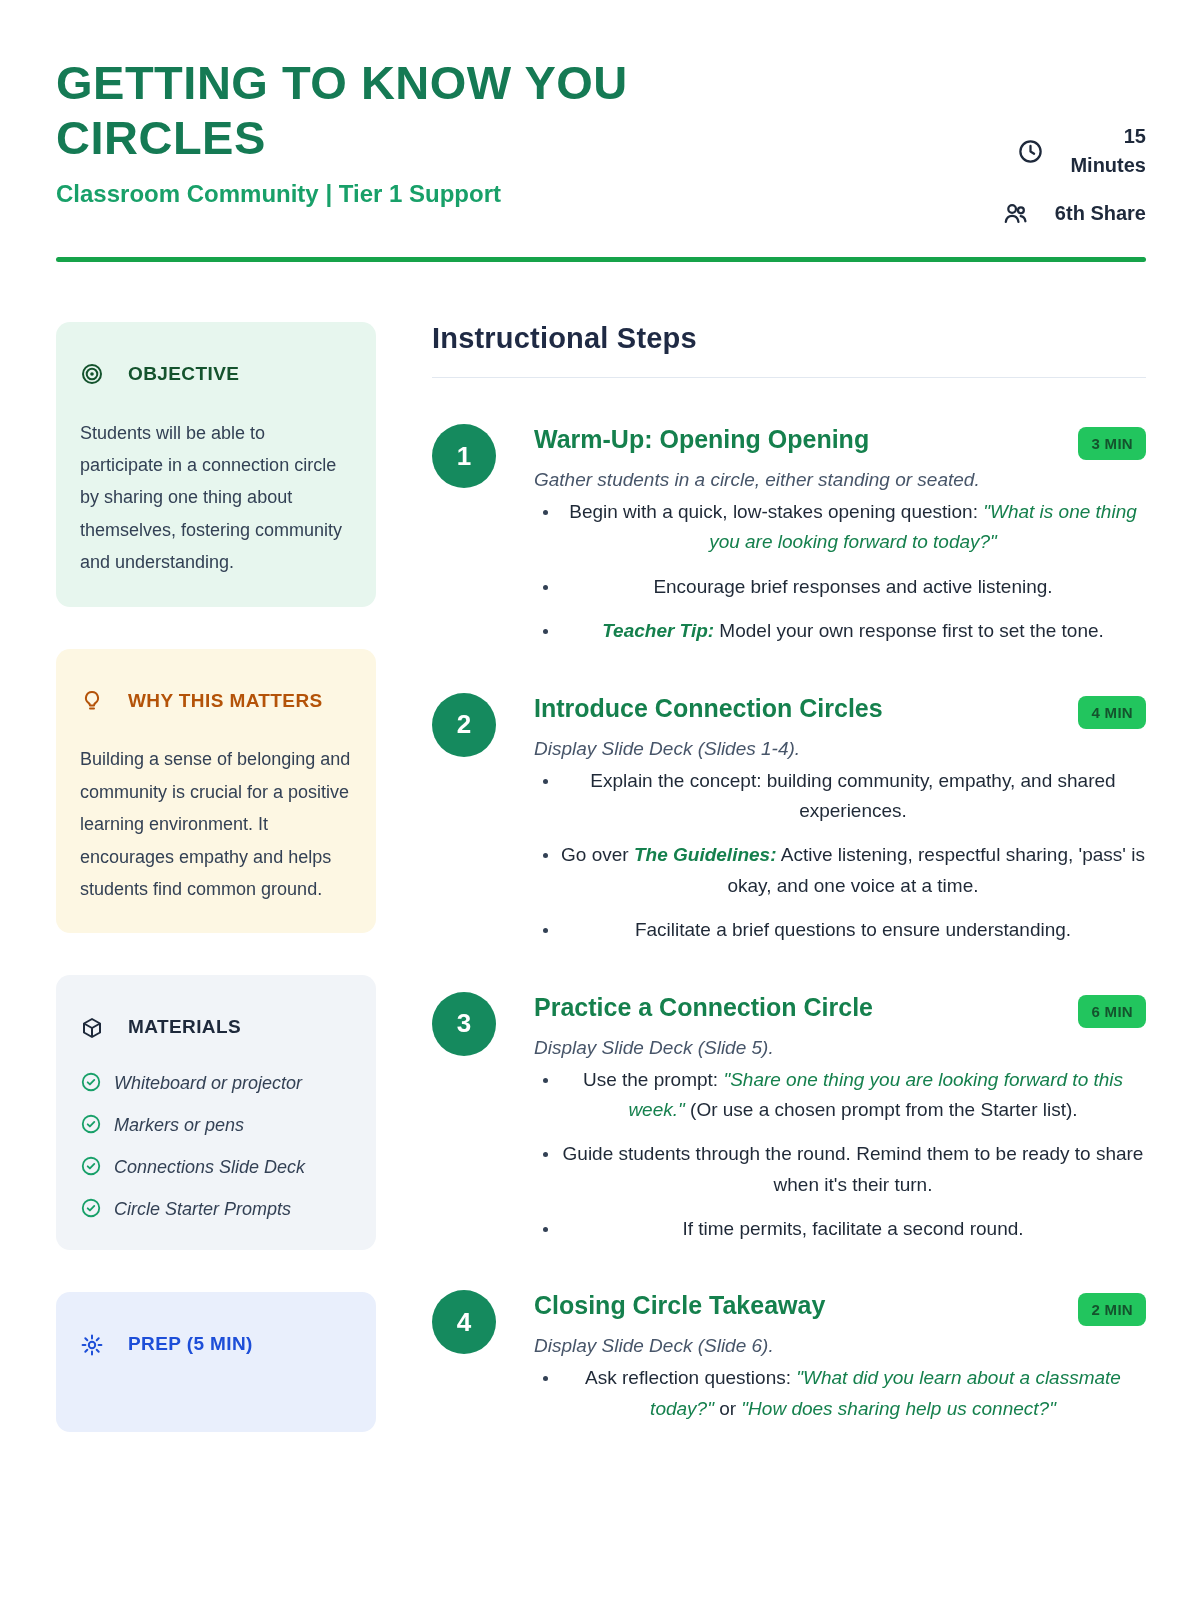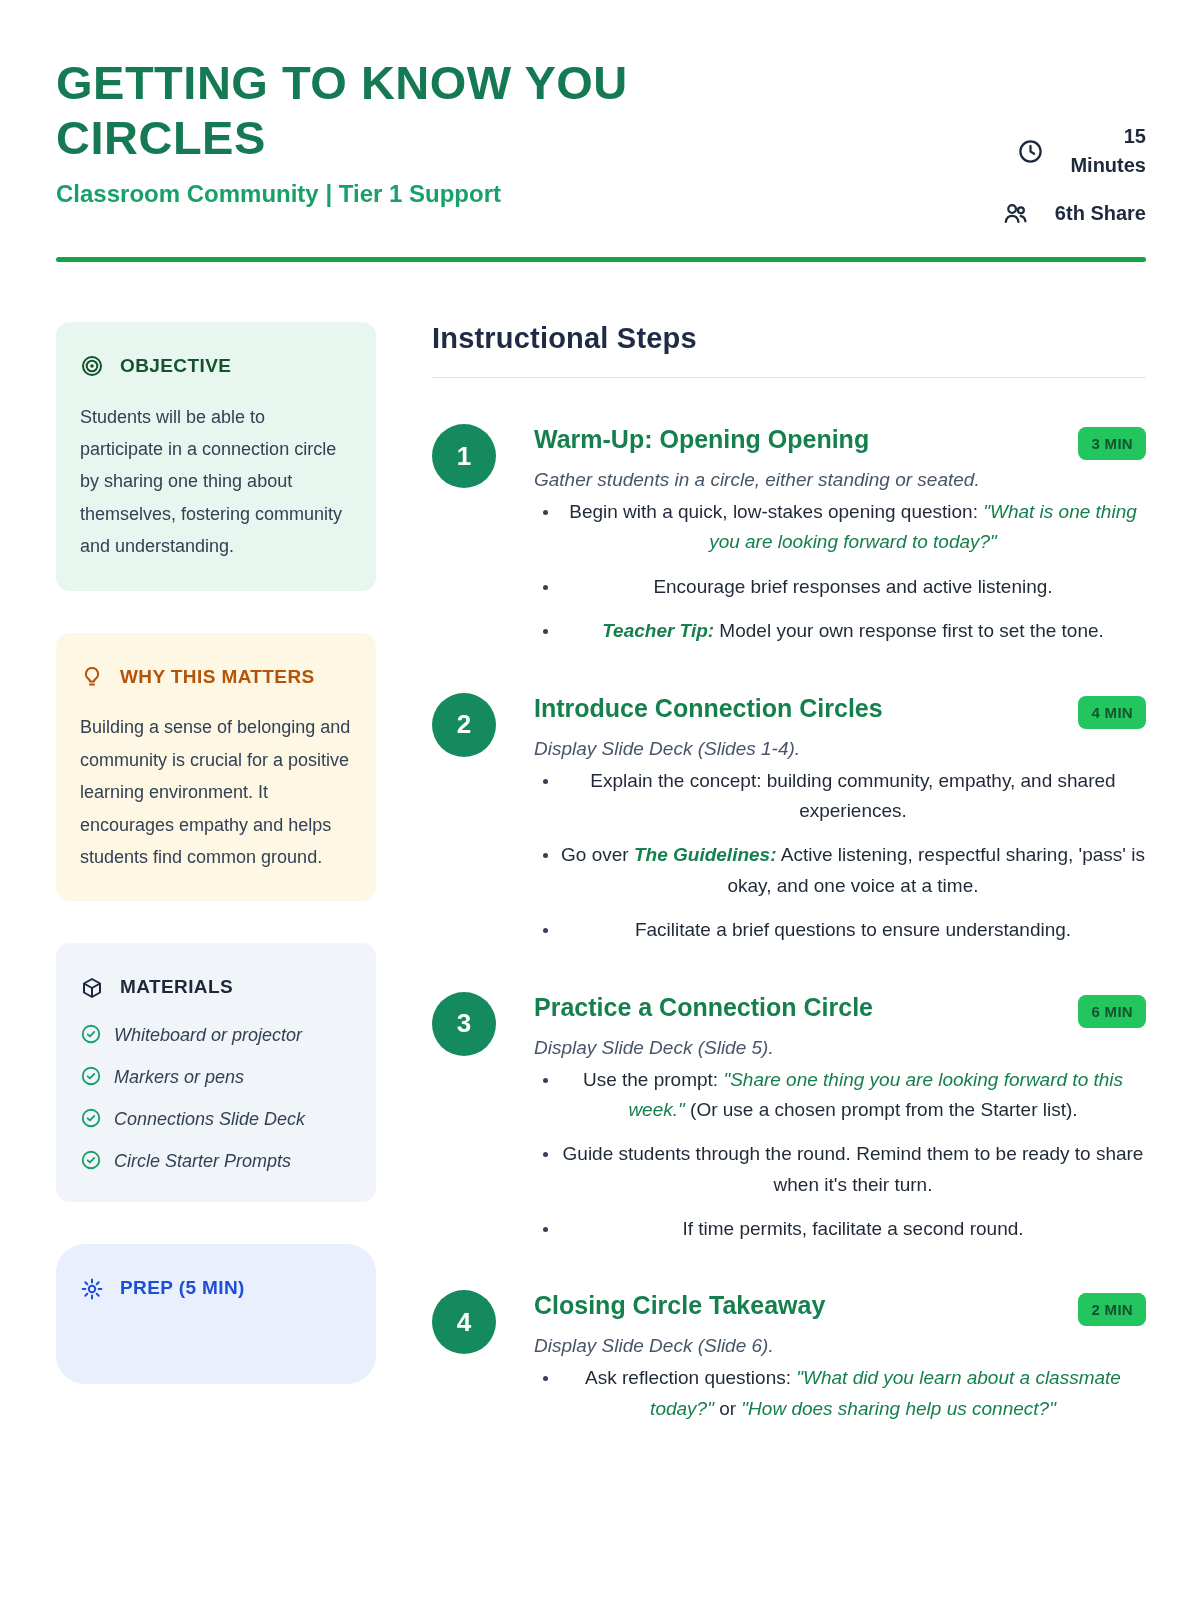--- a/index.html
+++ b/index.html
@@ -32,37 +32,37 @@
   .rule { border: none; height: 5px; background: #16a34a; margin: 30px 0 0 0; border-radius: 3px; }
 
   
   .content { display: flex; gap: 56px; margin-top: 60px; }
   .sidebar { width: 320px; flex-shrink: 0; display: flex; flex-direction: column; gap: 42px; }
 
   .card { border-radius: 14px; padding: 28px 24px; }
   .card-head { display: flex; align-items: center; gap: 12px; margin-bottom: 18px; }
   .card-ic { width: 24px; height: 24px; flex-shrink: 0; }
   .card-ic svg { width: 100%; height: 100%; }
-  .card-title { margin: 4px; font-size: 19px; font-weight: 800; letter-spacing: 0.4px; line-height: 1.3; }
+  .card-title { margin: 12px; font-size: 19px; font-weight: 800; letter-spacing: 0.4px; line-height: 1.3; }
   .card-text { margin: 0; font-size: 18px; line-height: 1.8; color: #334155; }
 
   .card-objective { background: #e7f6ee; }
   .card-objective .card-title { color: #14532d; }
 
   .card-why { background: #fdf7e3; }
   .card-why .card-title { color: #b45309; }
 
   .card-materials { background: #f1f4f8; }
   .card-materials .card-title { color: #1e293b; }
   .materials-list { list-style: none; margin: 0; padding: 0; display: flex; flex-direction: column; gap: 16px; }
   .material-item { display: flex; gap: 12px; align-items: flex-start; font-style: italic; font-size: 18px; line-height: 1.45; color: #334155; }
   .check-ic { width: 22px; height: 22px; flex-shrink: 0; margin-top: 1px; }
   .check-ic svg { width: 100%; height: 100%; }
 
-  .card-prep { background: #e9effc; min-height: 140px; border-radius: 29px; }
+  .card-prep { background: #e9effc; min-height: 140px; }
   .card-prep .card-title { color: #1d4ed8; }
   .card-prep .card-head { margin-bottom: 0; }
 
   
   .main { flex: 1; min-width: 0; }
   .main-heading {
     margin: 0; font-size: 29px; font-weight: 800; color: #1f2a44;
     padding-bottom: 22px; border-bottom: 1px solid #e2e8f0; letter-spacing: 0.2px;
   }
   .steps { margin-top: 46px; display: flex; flex-direction: column; gap: 46px; }

